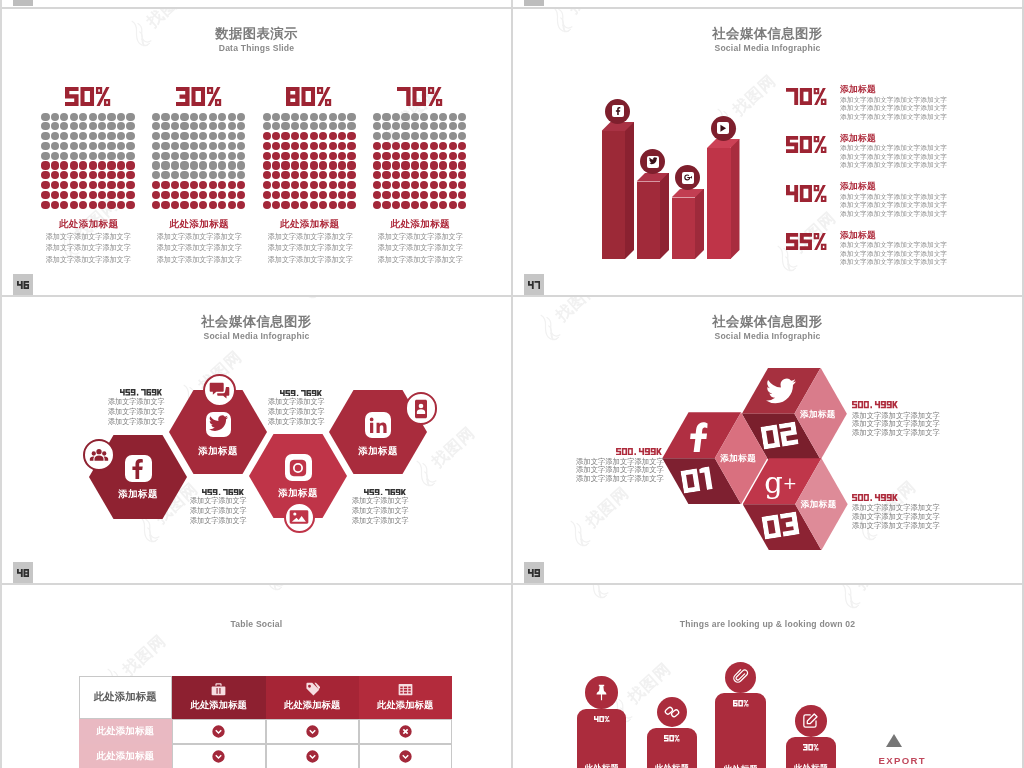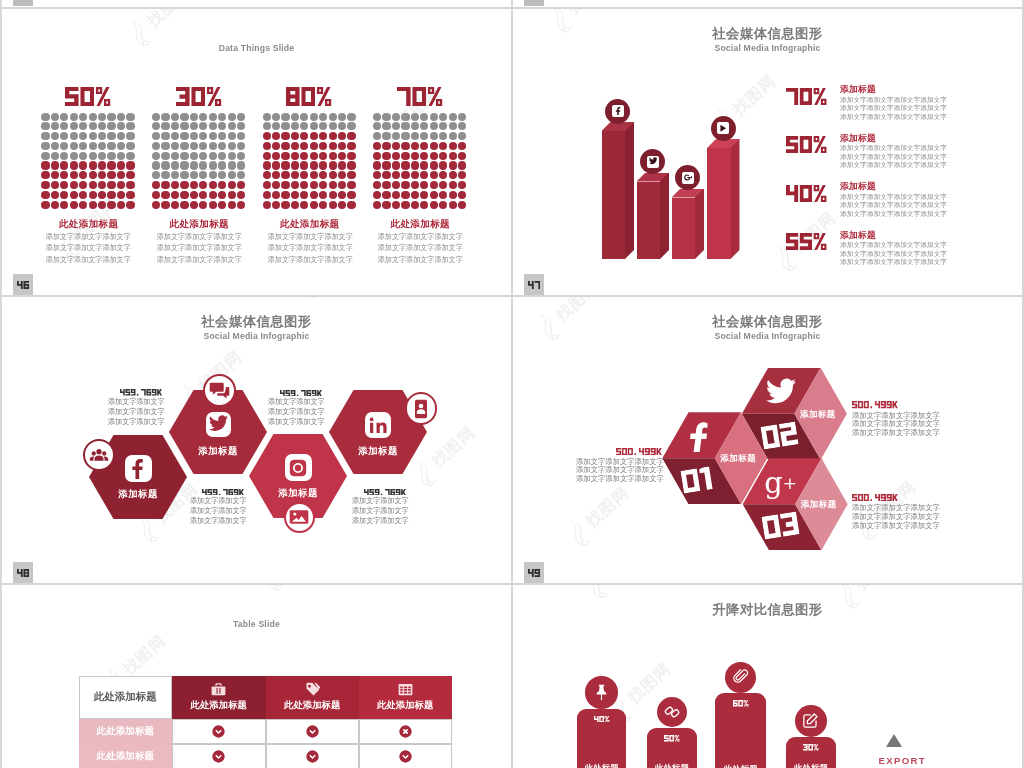--- a/index.html
+++ b/index.html
@@ -80,20 +80,21 @@
   <div style="position:absolute;left:2px;top:0;width:509px;height:7px;background:#fff;"></div>
   <div style="position:absolute;left:513px;top:0;width:509px;height:7px;background:#fff;"></div>
   <div style="position:absolute;left:13px;top:0;width:20px;height:6px;background:#bdbdbd;"></div>
   <div style="position:absolute;left:524px;top:0;width:20px;height:6px;background:#bdbdbd;"></div>
   <div class="divider-h" style="left:0;top:7px;width:1024px;height:2px;background:#d8d8d8;"></div>
   <div class="divider-h" style="left:0;top:295px;width:1024px;height:2px;background:#d8d8d8;"></div>
   <div class="divider-h" style="left:0;top:583px;width:1024px;height:2px;background:#d8d8d8;"></div>
   <div class="divider-v" style="left:511px;top:0;width:2px;height:768px;background:#d8d8d8;"></div>
 
   <div class="slide" id="s46" style="left:2px;top:9px;width:509px;height:286px;">
+    <div class="stitle" style="top:16px;font-size:13.4px;letter-spacing:0.4px;">数据图表演示</div>
     <div class="ssub" style="top:33.5px;font-size:8.6px;letter-spacing:0.2px;">Data Things Slide</div>
     <div id="s46-cols">
         <div class="dotcol" style="left: 39.4px; width: 94.5px;">
           <div class="dotpct" style="top: 78px;">
             <svg width="46.96" height="19" viewBox="0 0 34.60 14" fill="#9d2433" style="display: block; margin: 0px auto;">
               <path transform="translate(0.00 0)" d="M0 0H10V3H3.2V5.4H10V14H0V11H6.8V8.4H0Z"></path>
               <path transform="translate(11.40 0)" d="M0 0H10V14H0Z M3 3V11H7V3Z"></path>
               <path transform="translate(22.80 0)" d="M0 0H4.6V5.2H0Z M1.7 1.7V3.5H2.9V1.7Z M7.5 0H10L2.8 14H0.4Z M5.9 8.8H10.5V14H5.9Z M7.6 10.5V12.3H8.8V10.5Z"></path>
             </svg>
           </div>
@@ -1082,21 +1083,21 @@
             <path d="M33 14c3 8 0 13-5 18-5 5-10 10-10 17 0 6 5 11 11 11"></path>
             <path d="M24 30c2 6-1 9-5 13-4 4-7 7-7 12 0 4 3 7 7 7"></path>
             <path d="M17 44c1 4-1 5-3 8-2 2-3 4-3 6"></path>
           </svg>
           <span style="letter-spacing:1px">找图网</span>
         </div>
       </div>
     </div>
 
   <div class="slide" id="s50" style="left:2px;top:585px;width:509px;height:183px;">
-    <div class="ssub" style="top:33.5px;font-size:8.6px;letter-spacing:0.2px;">Table Slide</div>
+    <div class="ssub" style="top:33.5px;font-size:8.6px;letter-spacing:0.2px;">Table Social</div>
     <div id="s50-body">
         <div class="tcell tcorner" style="left: 76.7px; top: 91.1px; width: 93.3px; height: 42.6px;">
           <span>此处添加标题</span>
         </div>
         <div class="tcell thead" style="background: rgb(141, 32, 48); left: 170px; top: 91.1px; width: 93.5px; height: 42.6px;">
           <div style="margin-bottom: 2px;">
             <svg width="15" height="15" viewBox="0 0 24 24" fill="#f6dde1" color="#f6dde1" style="display:block;">
               <path d="M9 2h6c1.1 0 2 0.9 2 2v2h-2V4H9v2H7V4c0-1.1 0.9-2 2-2ZM2.5 7h19c0.83 0 1.5 0.67 1.5 1.5v11c0 0.83-0.67 1.5-1.5 1.5h-19C1.67 21 1 20.33 1 19.5v-11C1 7.67 1.67 7 2.5 7Zm6.3 2.6v9h1.8v-9Zm4.6 0v9h1.8v-9Z"></path>
             </svg>
           </div>
@@ -1171,21 +1172,21 @@
             <path d="M33 14c3 8 0 13-5 18-5 5-10 10-10 17 0 6 5 11 11 11"></path>
             <path d="M24 30c2 6-1 9-5 13-4 4-7 7-7 12 0 4 3 7 7 7"></path>
             <path d="M17 44c1 4-1 5-3 8-2 2-3 4-3 6"></path>
           </svg>
           <span style="letter-spacing:1px">找图网</span>
         </div>
       </div>
     </div>
 
   <div class="slide" id="s51" style="left:513px;top:585px;width:509px;height:183px;">
-    <div class="stitle" style="top:16px;font-size:13.4px;letter-spacing:0.4px;">升降对比信息图形</div>
+    <div class="ssub" style="top:33.5px;font-size:8.6px;letter-spacing:0.2px;">Things are looking up &amp; looking down 02</div>
     <div id="s51-body">
         <div class="pill" style="left: 64.1px; top: 123.7px; width: 49.1px; height: 81.3px;">
           <div class="pill-pct" style="left: 0px; top: 7.3px; display: flex; justify-content: center;">
             <svg width="16.06" height="6.5" viewBox="0 0 34.60 14" fill="#ffffff" style="display:block">
               <path transform="translate(0.00 0)" d="M0 0H3.2V5.4H6.8V0H10V14H6.8V8.4H0Z"></path>
               <path transform="translate(11.40 0)" d="M0 0H10V14H0Z M3 3V11H7V3Z"></path>
               <path transform="translate(22.80 0)" d="M0 0H4.6V5.2H0Z M1.7 1.7V3.5H2.9V1.7Z M7.5 0H10L2.8 14H0.4Z M5.9 8.8H10.5V14H5.9Z M7.6 10.5V12.3H8.8V10.5Z"></path>
             </svg>
           </div>
           <div class="pill-lab" style="left: 0px; top: 54.8px;">此处标题</div>

